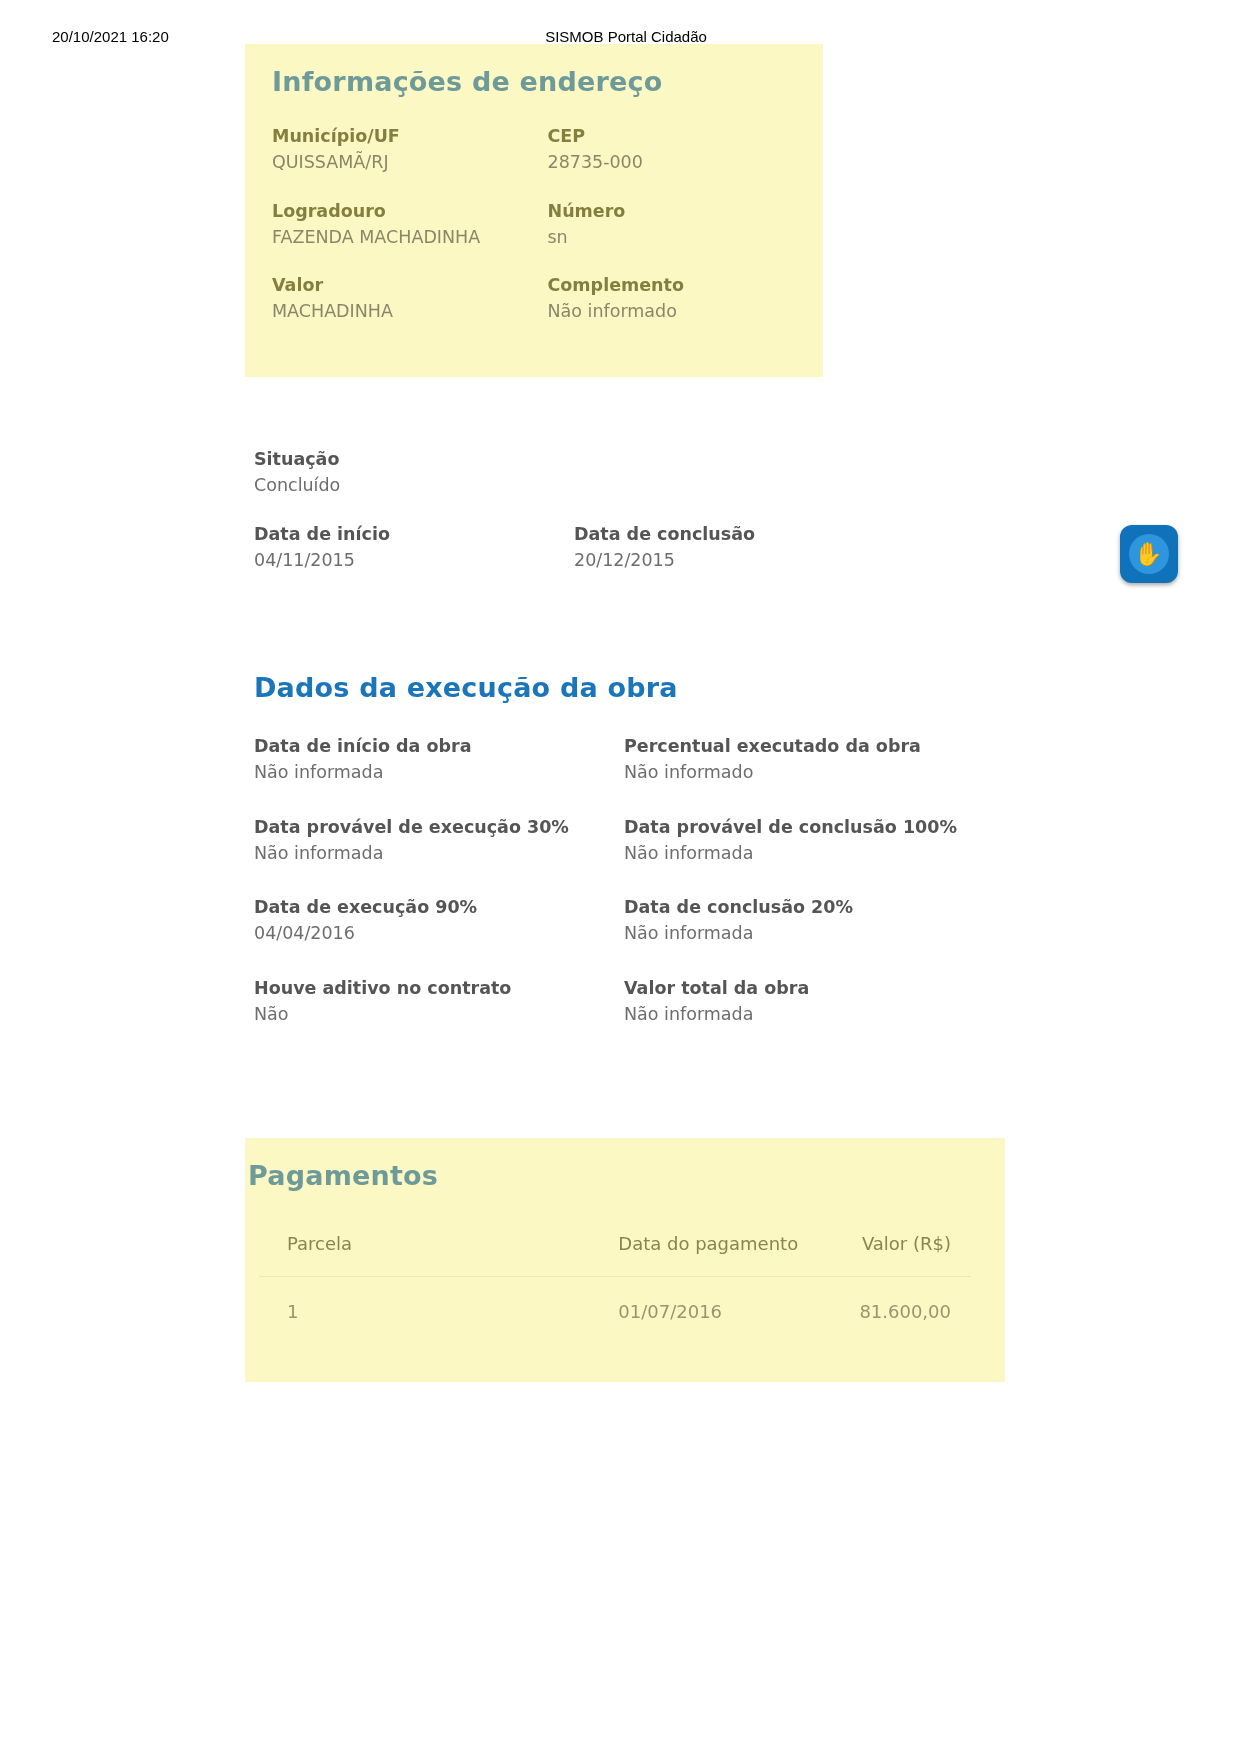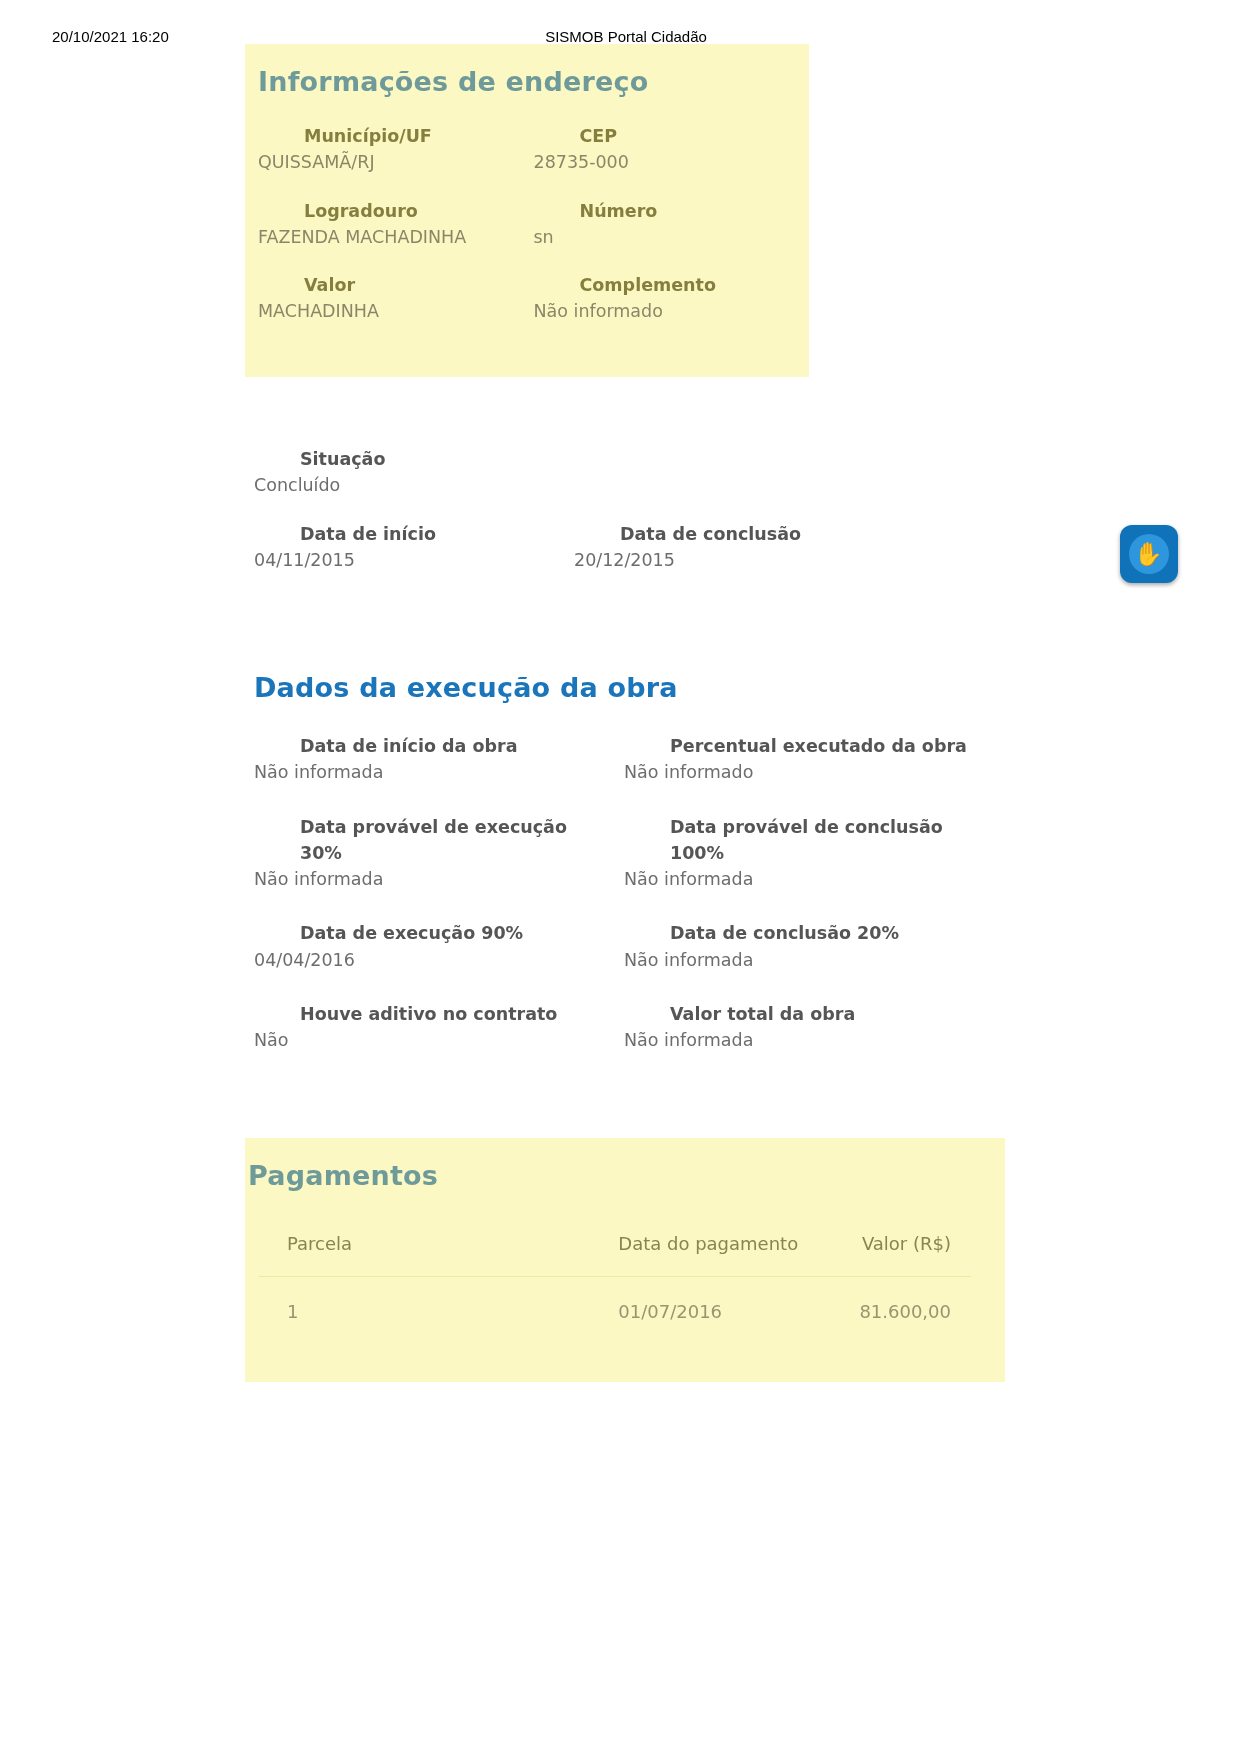--- a/index.html
+++ b/index.html
@@ -52,21 +52,21 @@
   .panel-yellow {
     background: #fcf8c4;
   }
 
   
   .address-block {
     position: absolute;
     left: 245px;
     top: 44px;
     width: 560px;
-    padding: 22px 0 30px 4px;
+    padding: 22px 0 30px 18px;
   }
   .address-inner {
     padding-left: 9px;
   }
   .section-title-olive {
     font-size: 27px;
     font-weight: bold;
     color: #6f9a9a;
     letter-spacing: .2px;
     margin: 0 0 26px 0;
@@ -86,21 +86,20 @@
   .fieldgrid .col {
     width: 50%;
     box-sizing: border-box;
     margin-bottom: 22px;
     padding-right: 10px;
   }
   .fld-label {
     font-size: 17.5px;
     font-weight: bold;
     line-height: 1.5;
-    margin-left: 46px;
   }
   .fld-value {
     font-size: 17.5px;
     font-weight: normal;
     line-height: 1.5;
   }
 
   
   .address-block .fld-label { color: #857f3f; }
   .address-block .fld-value { color: #8b8668; }

